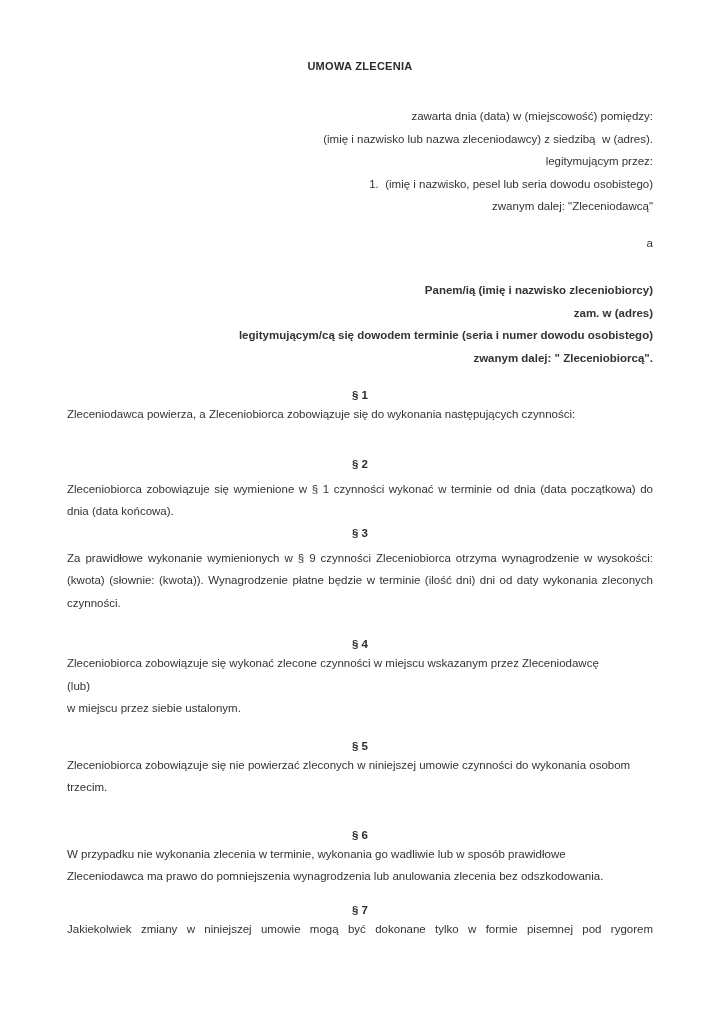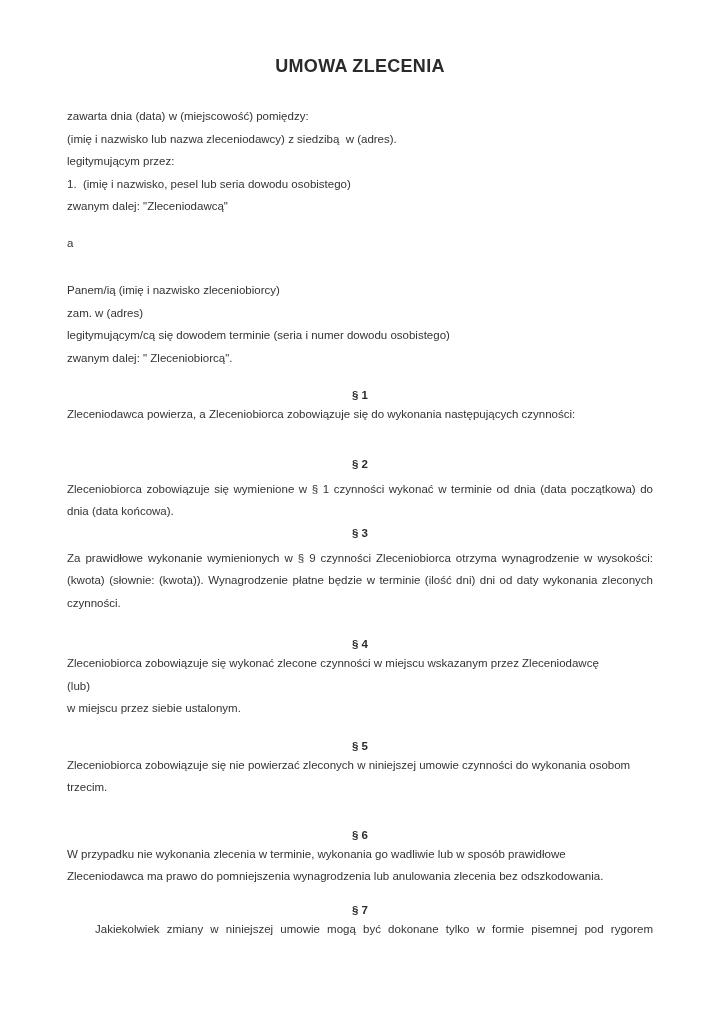--- a/index.html
+++ b/index.html
@@ -17,40 +17,40 @@
     padding: 58px 67px 0 67px;
     overflow: hidden;
     font-family: "Liberation Sans", "DejaVu Sans", sans-serif;
     font-size: 11.5px;
     line-height: 22.5px;
     color: #333333;
   }
   .doc-title {
     text-align: center;
     font-weight: 700;
-    font-size: 18px;
+    font-size: 11px;
     line-height: 16px;
     letter-spacing: 0.3px;
     color: #2b2b2b;
   }
-  .line { white-space: pre-wrap; }
+  .line { white-space: pre-wrap; text-align: right; }
   .intro   { margin-top: 31px; }
   .party-1 { }
   .conj    { margin-top: 14px; }
-  .party-2 { margin-top: 25px; }
+  .party-2 { margin-top: 25px; font-weight: bold; }
   .sec-heading {
     text-align: center;
     font-weight: 700;
     font-size: 11.5px;
     line-height: 16px;
     color: #2b2b2b;
   }
   .sec-body { white-space: pre-wrap; }
   .just      { text-align: justify; margin-top: 6px; }
-  .just-last { text-align: justify; text-align-last: justify; margin-left: 28px; }
+  .just-last { text-align: justify; text-align-last: justify; }
   .sec-1 { margin-top: 18px; }
   .sec-2 { margin-top: 30px; }
   .sec-3 { margin-top: 2px;  }
   .sec-4 { margin-top: 22px; }
   .sec-5 { margin-top: 18px; }
   .sec-6 { margin-top: 28px; }
   .sec-7 { margin-top: 14px; }
 </style>
 </head>
 <body>

